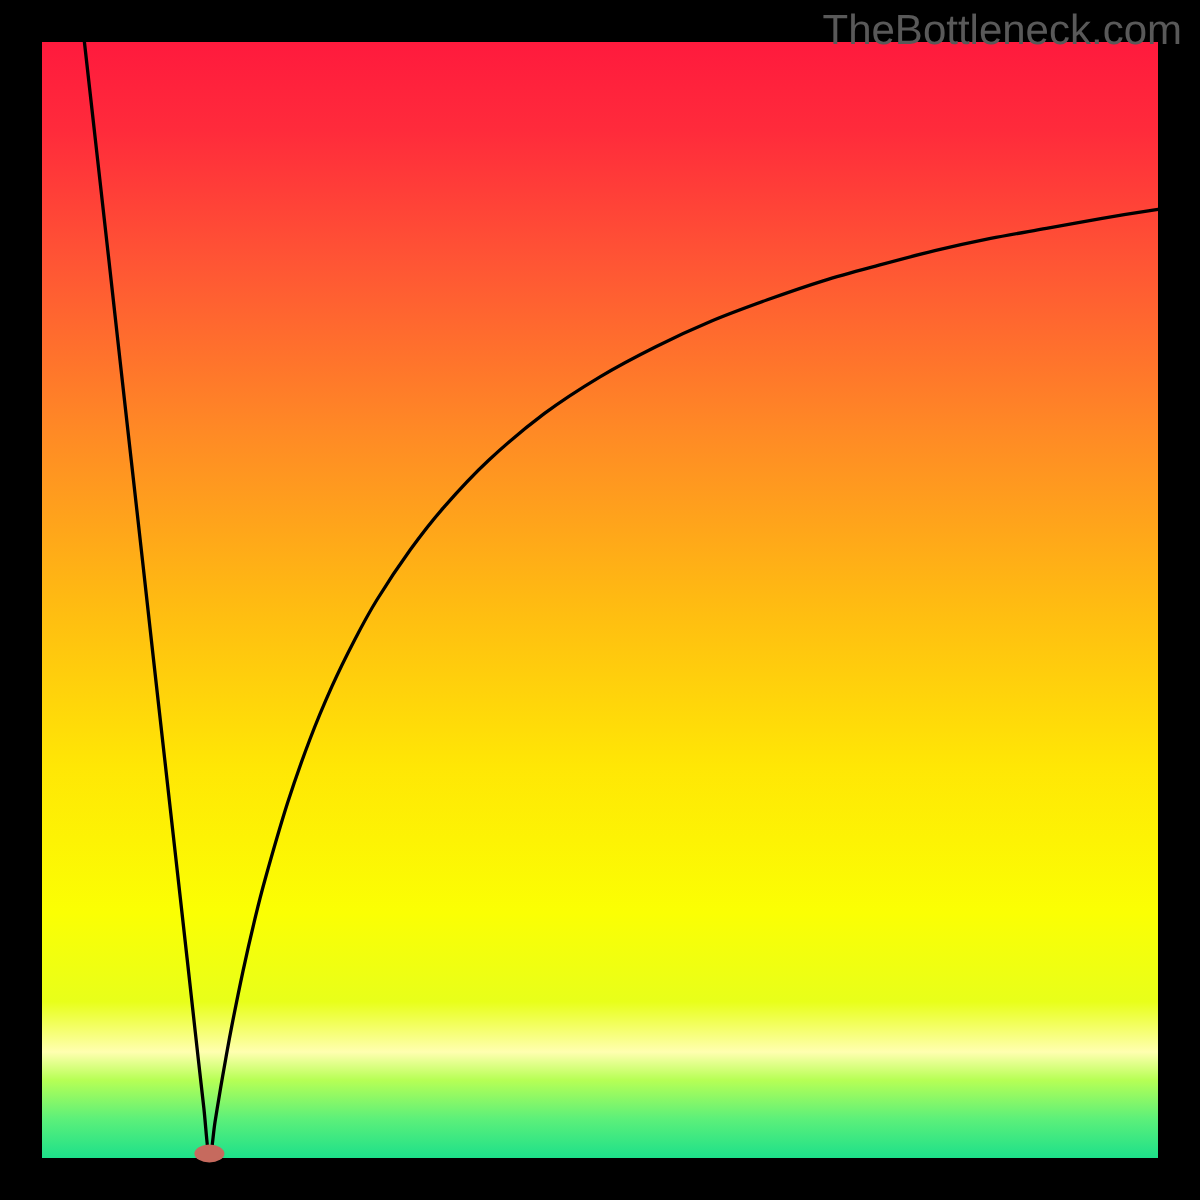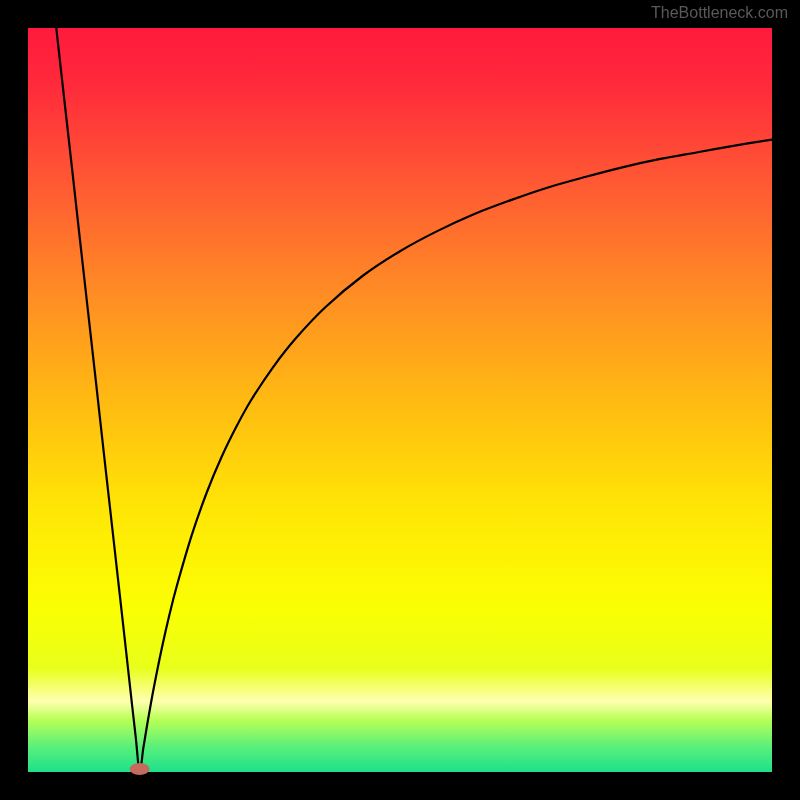--- a/index.html
+++ b/index.html
@@ -17,21 +17,21 @@
     height: 800px;
   }
   svg {
     display: block;
   }
   .watermark {
     position: absolute;
     top: 4px;
     right: 12px;
     color: #595959;
-    font-size: 16px;
+    font-size: 28px;
     font-weight: 400;
     letter-spacing: 0px;
     font-family: Arial, Helvetica, sans-serif;
   }
 </style>
 </head>
 <body>
 <div id="container">
   <svg id="chart-svg" width="800" height="800" viewBox="0 0 800 800">
       <defs>

